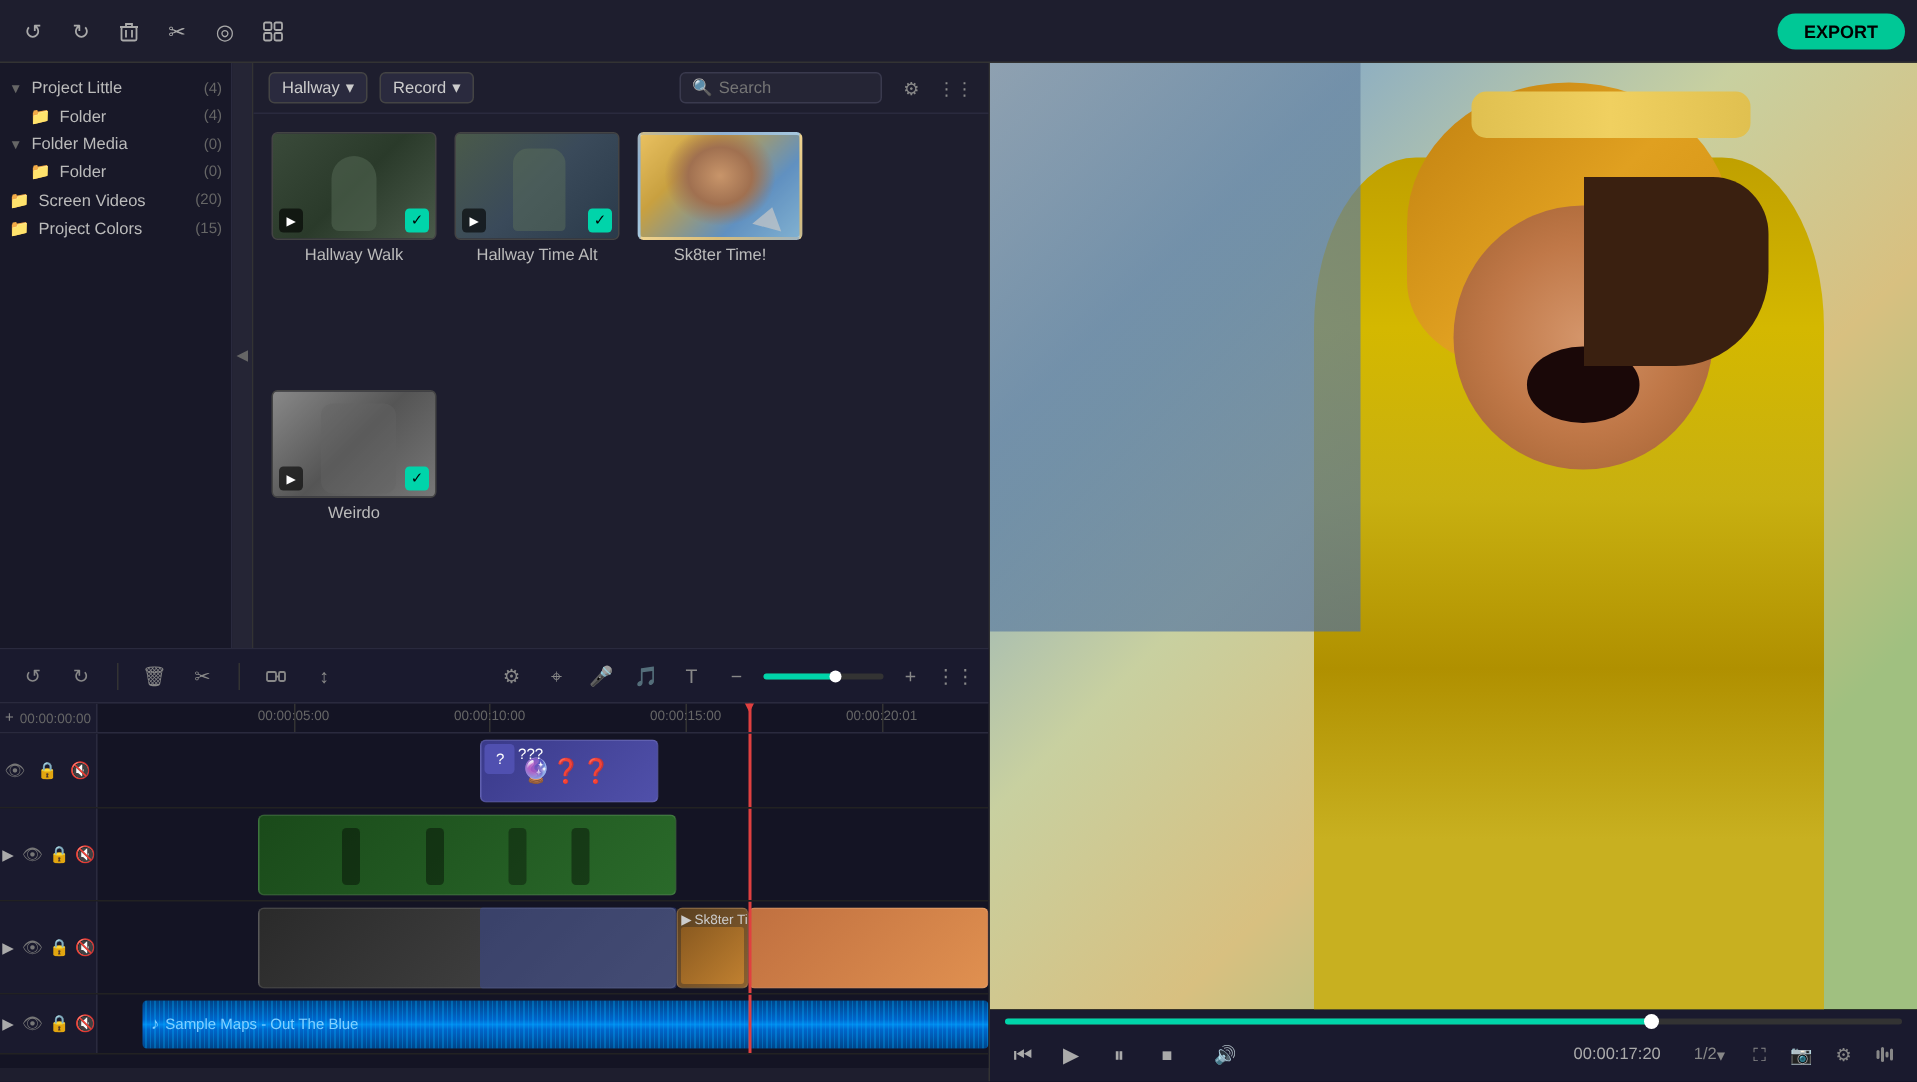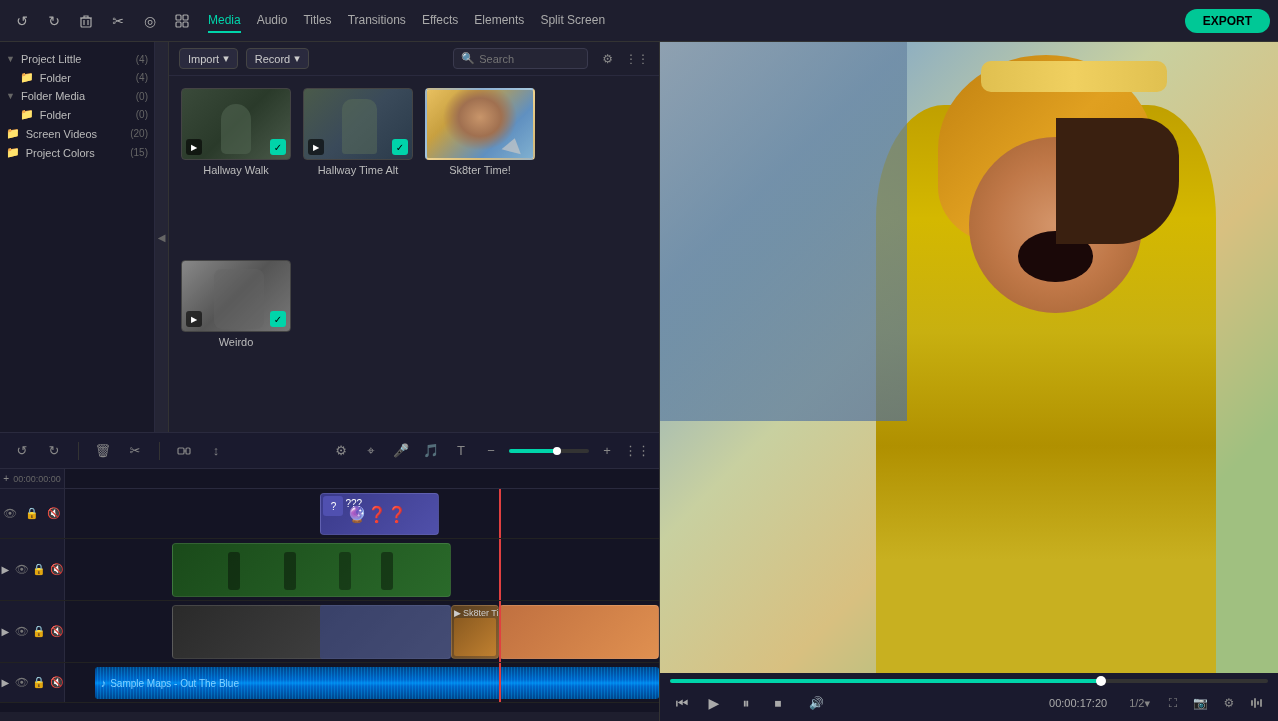--- a/index.html
+++ b/index.html
@@ -369,29 +369,20 @@
     <div class="toolbar-icon">
       <svg width="14" height="14" viewBox="0 0 14 14" fill="none">
         <rect x="1" y="1" width="5" height="5" rx="1" stroke="#aaa" stroke-width="1.2"></rect>
         <rect x="8" y="1" width="5" height="5" rx="1" stroke="#aaa" stroke-width="1.2"></rect>
         <rect x="1" y="8" width="5" height="5" rx="1" stroke="#aaa" stroke-width="1.2"></rect>
         <rect x="8" y="8" width="5" height="5" rx="1" stroke="#aaa" stroke-width="1.2"></rect>
       </svg>
     </div>
   </div>
 
-  <nav class="nav-tabs">
-    <div class="nav-tab active">Media</div>
-    <div class="nav-tab">Audio</div>
-    <div class="nav-tab">Titles</div>
-    <div class="nav-tab">Transitions</div>
-    <div class="nav-tab">Effects</div>
-    <div class="nav-tab">Elements</div>
-    <div class="nav-tab">Split Screen</div>
-  </nav>
 
   <button class="export-btn">EXPORT</button>
 </div>
 
 <div id="main">
 
   <div id="left-panel">
 
     <div id="left-top">
 
@@ -426,21 +417,21 @@
           <span>Project Colors</span>
           <span class="count">(15)</span>
         </div>
       </div>
 
       <div id="sidebar-collapse">◀</div>
 
       <div id="media-area">
         <div id="media-toolbar">
           <button class="import-btn">
-            <span>Import</span>
+            <span>Hallway</span>
             <span>▾</span>
           </button>
           <button class="import-btn">
             <span>Record</span>
             <span>▾</span>
           </button>
           <div class="search-box">
             <span style="color:#888;font-size:11px;">🔍</span>
             <input type="text" placeholder="Search" style="">
           </div>
@@ -527,20 +518,33 @@
 
       <div id="timeline-content">
 
         <div class="timeline-ruler-row">
           <div class="ruler-offset">
             <div style="display:flex;align-items:center;justify-content:center;height:100%;gap:4px;">
               <button style="background:none;border:none;color:#888;font-size:10px;cursor:pointer;">+</button>
               <span style="font-size:9px;color:#666;">00:00:00:00</span>
             </div>
           </div>
+          <div class="ruler-track-area">
+
+            <div class="ruler-tick" style="left:22%;"></div>
+            <div class="ruler-text" style="left:22%;">00:00:05:00</div>
+            <div class="ruler-tick" style="left:44%;"></div>
+            <div class="ruler-text" style="left:44%;">00:00:10:00</div>
+            <div class="ruler-tick" style="left:66%;"></div>
+            <div class="ruler-text" style="left:66%;">00:00:15:00</div>
+            <div class="ruler-tick" style="left:88%;"></div>
+            <div class="ruler-text" style="left:88%;">00:00:20:01</div>
+
+            <div id="playhead" style="left:73%;"></div>
+          </div>
         </div>
 
         <div id="tracks-container">
 
           <div class="track-row" style="height:50px;">
             <div class="track-controls">
               <button class="track-ctrl-btn">👁</button>
               <button class="track-ctrl-btn">🔒</button>
               <button class="track-ctrl-btn">🔇</button>
             </div>

